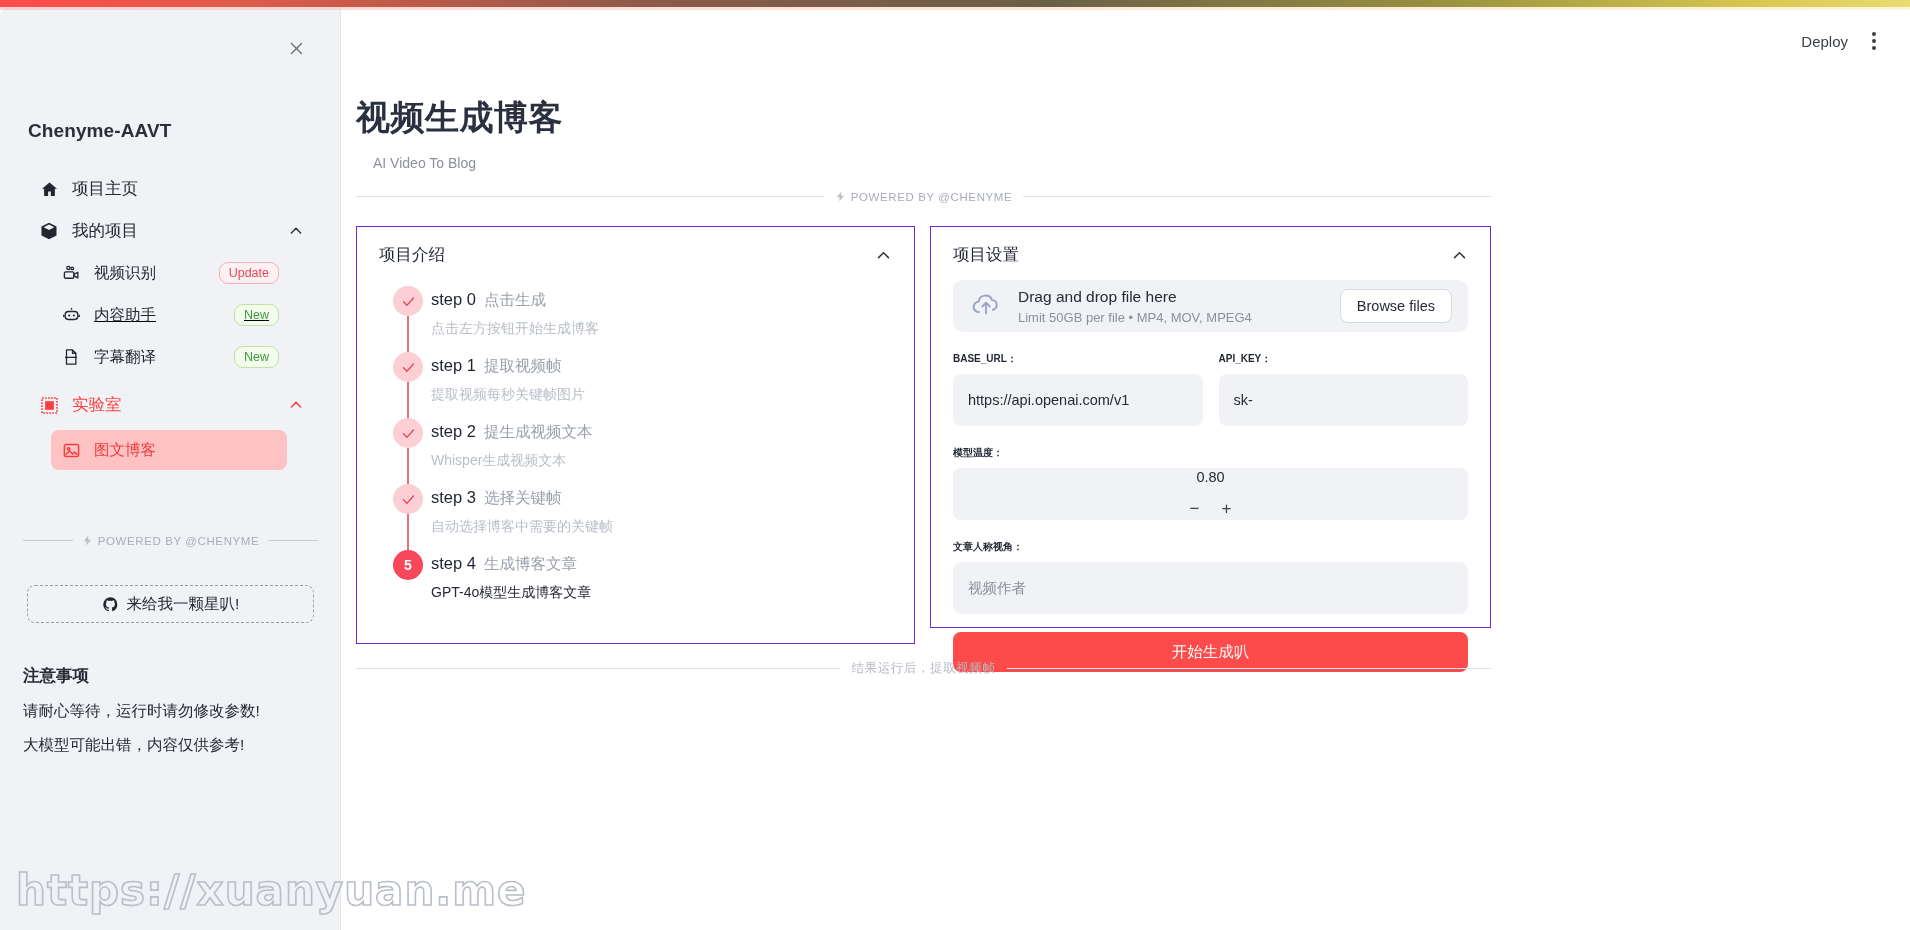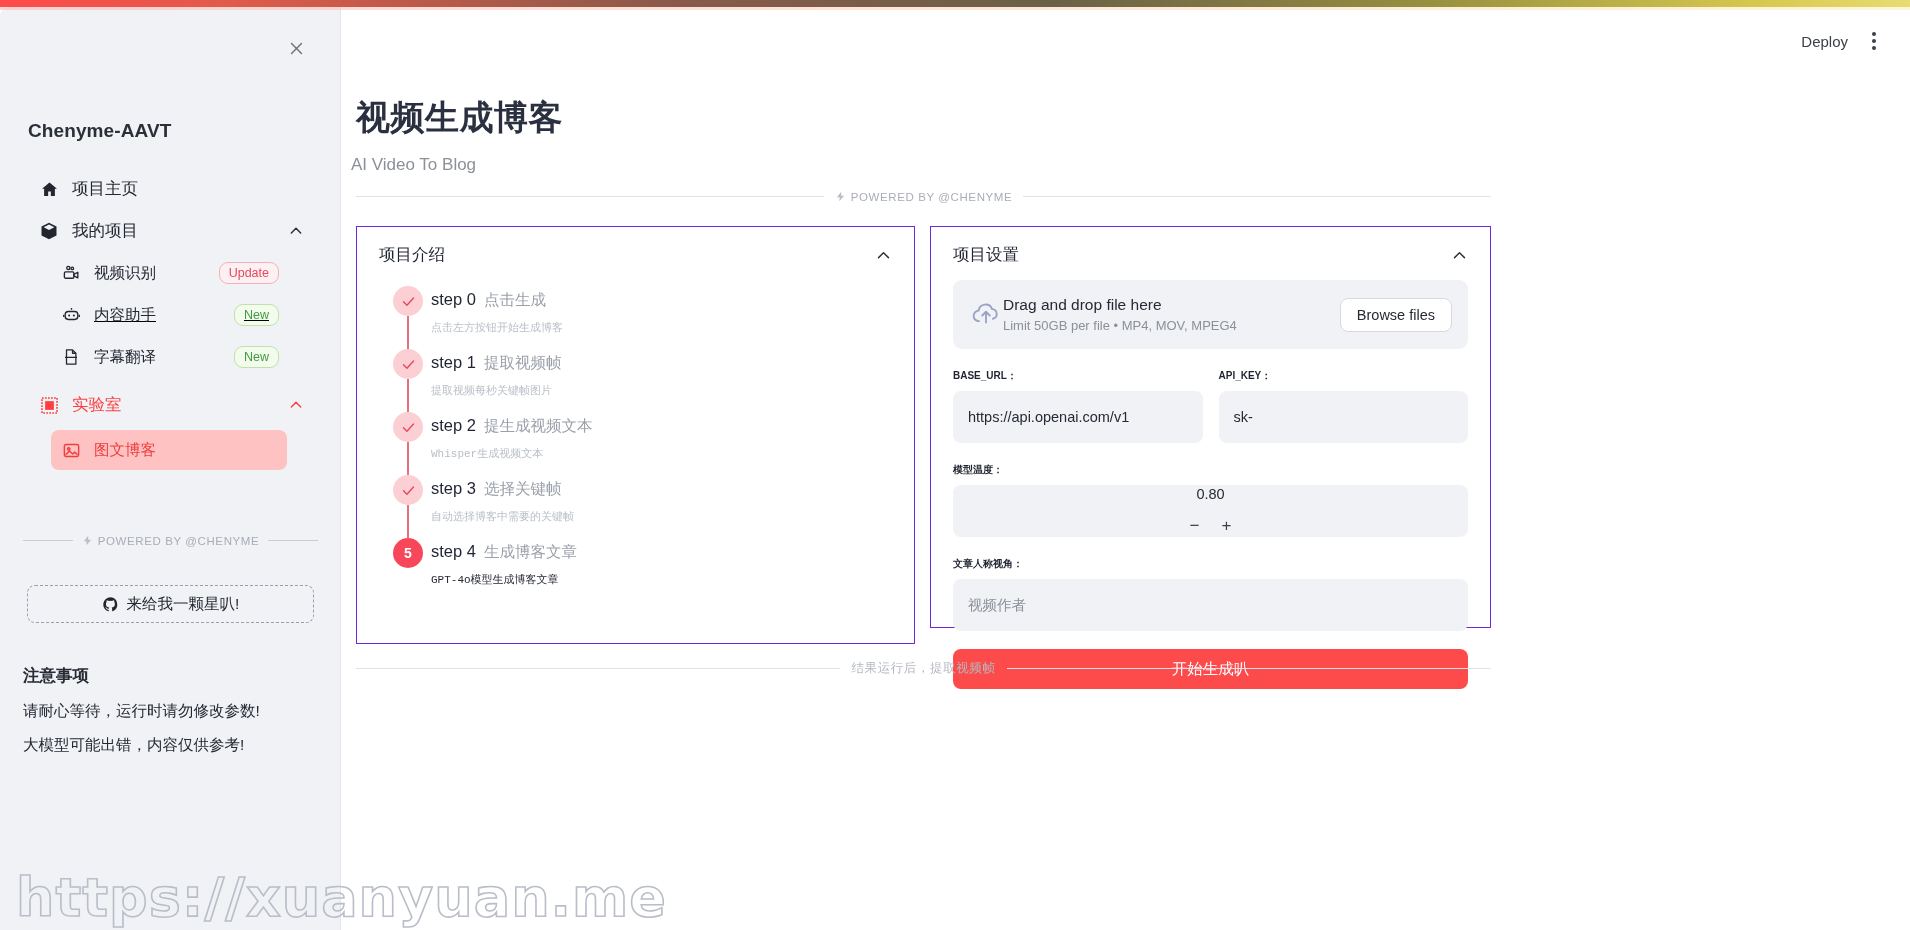--- a/index.html
+++ b/index.html
@@ -86,41 +86,41 @@
   }
 
   .notes { position: absolute; left: 23px; top: 658px; width: 300px; }
   .notes-title { font-size: 16.5px; font-weight: bold; color: #262a33; margin-bottom: 14px; }
   .notes-line { font-size: 15.5px; color: #262a33; margin-bottom: 13px; }
 
   
   .watermark {
     position: absolute; left: 16px; top: 866px;
     font-family: "DejaVu Sans", sans-serif;
-    font-size: 54px; font-weight: bold; letter-spacing: 1px;
+    font-size: 42px; font-weight: bold; letter-spacing: 1px;
     color: transparent;
     -webkit-text-stroke: 1.6px #b9bec8;
     z-index: 50; pointer-events: none; white-space: nowrap;
   }
 
   
   .main { position: absolute; top: 7px; left: 341px; width: 1569px; height: 923px; background: #fff; }
   .main-header {
     position: absolute; right: 28px; top: 21px;
     display: flex; align-items: center; gap: 18px;
   }
   .deploy-btn { font-size: 15px; color: #3c4049; cursor: pointer; }
   .kebab { display: flex; flex-direction: column; gap: 3px; cursor: pointer; padding: 4px 6px; }
   .kebab i { width: 4px; height: 4px; border-radius: 50%; background: #3c4049; display: block; }
 
   .page-title {
     position: absolute; left: 15px; top: 88px;
     font-size: 34px; font-weight: bold; color: #2b3040; letter-spacing: .5px;
   }
-  .page-sub { position: absolute; left: 10px; top: 148px; font-size: 17px; color: #8c9099; }
+  .page-sub { position: absolute; left: 32px; top: 148px; font-size: 14px; color: #8c9099; }
 
   .hr-label {
     display: flex; align-items: center; gap: 11px;
     color: #a9adb6; font-size: 11.5px; letter-spacing: .6px;
   }
   .hr-label .ln { flex: 1; height: 1px; background: #dfe2e8; }
   .hr-label .txt { display: flex; align-items: center; gap: 5px; white-space: nowrap; }
 
   #powered-divider { position: absolute; left: 15px; top: 183px; width: 1135px; }
   #result-divider { position: absolute; left: 15px; top: 653px; width: 1135px; color: #b4b8c0; font-size: 12.5px; }
@@ -149,28 +149,28 @@
     width: 30px; height: 30px; border-radius: 50%;
     display: flex; align-items: center; justify-content: center;
     flex: 0 0 30px;
   }
   .step-dot.done { background: #fbcfd3; color: #e8475a; }
   .step-dot.current { background: #f6485a; color: #fff; font-size: 14px; font-weight: bold; }
   .step-line { width: 1.5px; flex: 1; background: #e8707e; min-height: 26px; }
   .step-body { padding: 4px 0 0 0; }
   .step-head { font-size: 16.5px; color: #1f2430; white-space: nowrap; }
   .step-head .st-sub { color: #9aa0aa; margin-left: 8px; font-size: 15.5px; }
-  .step-desc { font-size: 11px; color: #b9bec7; padding: 9px 0 14px 0; white-space: nowrap; font-family: Liberation Mono, monospace; }
+  .step-desc { font-size: 14px; color: #b9bec7; padding: 9px 0 14px 0; white-space: nowrap; }
   .step-desc.strong { color: #262a33; }
 
   
   .settings-body { padding: 0 22px 0 22px; }
   .dropzone {
-    background: #f0f2f6; border-radius: 9px; height: 69px;
-    display: flex; align-items: center; padding: 0 16px; gap: 0;
+    background: #f0f2f6; border-radius: 9px; height: 52px;
+    display: flex; align-items: center; padding: 0 16px; gap: 15px;
   }
   .dz-text { display: flex; flex-direction: column; gap: 4px; }
   .dz-title { font-size: 15.5px; color: #262a33; }
   .dz-sub { font-size: 13px; color: #8c9099; }
   .browse-btn {
     margin-left: auto; border: 1px solid #d7dae1; border-radius: 8px;
     background: #fff; padding: 8px 16px; font-size: 14.5px; color: #262a33; cursor: pointer;
     white-space: nowrap;
   }
   .field-row { display: flex; gap: 16px; margin-top: 20px; }

